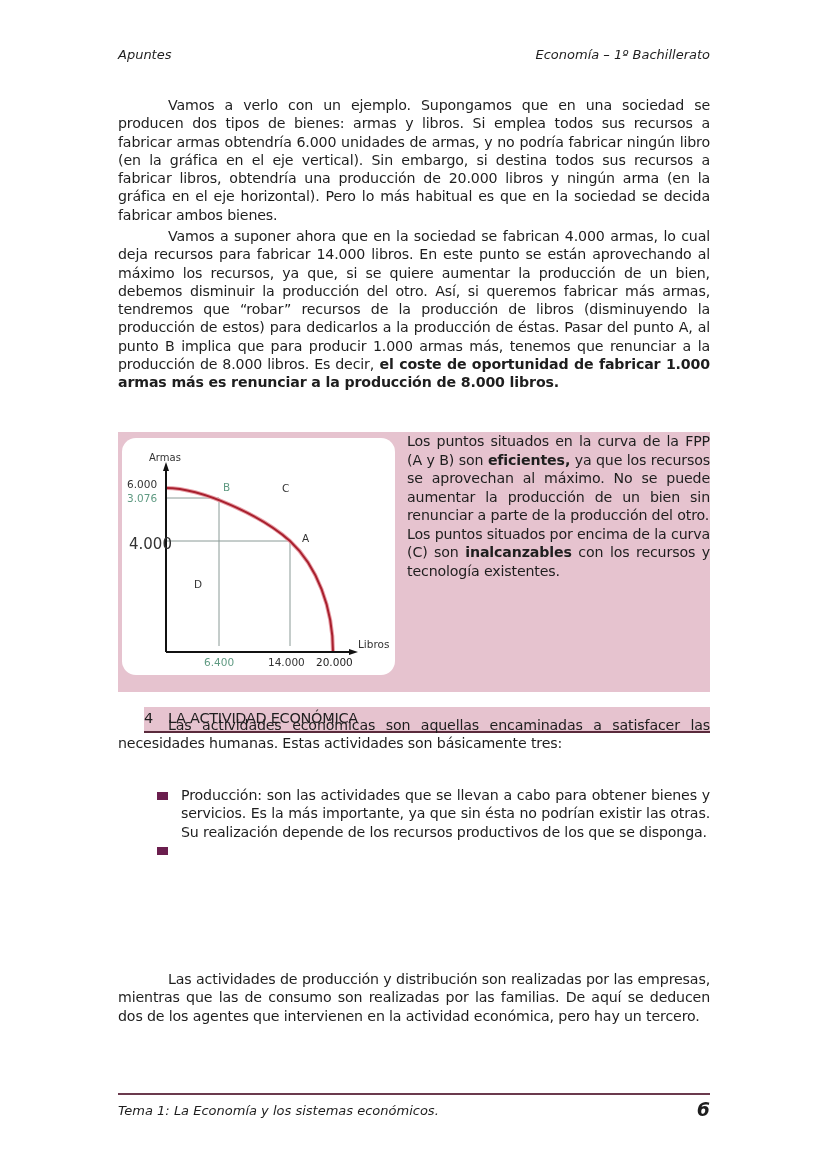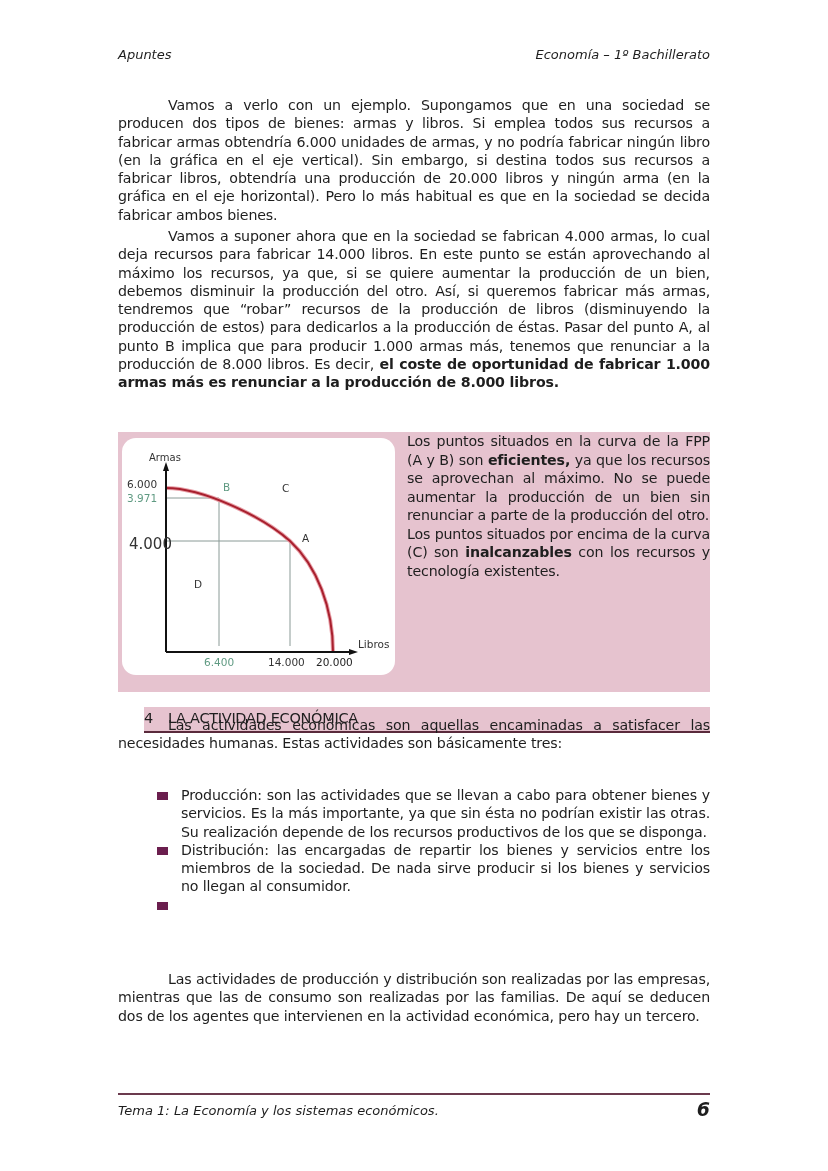--- a/index.html
+++ b/index.html
@@ -57,21 +57,21 @@
       <path d="M44 50 C 80 50, 140 78, 168 103 C 195 128, 211 170, 211 214" fill="none" stroke="#a8202e" stroke-width="2"></path>
 
       <line x1="44" y1="214" x2="44" y2="30" stroke="#111" stroke-width="2"></line>
       <polygon points="44,24 41,33 47,33" fill="#111"></polygon>
       <line x1="44" y1="214" x2="230" y2="214" stroke="#111" stroke-width="2"></line>
       <polygon points="236,214 227,211 227,217" fill="#111"></polygon>
     </svg>
     <div style="position:absolute;left:27px;top:14px;font-size:10px;color:#333;">Armas</div>
     <div style="position:absolute;left:236px;top:200px;font-size:10.5px;color:#333;">Libros</div>
     <div style="position:absolute;left:5px;top:40px;font-size:10.5px;color:#333;">6.000</div>
-    <div style="position:absolute;left:5px;top:54px;font-size:10.5px;color:#5f9a82;">3.971</div>
+    <div style="position:absolute;left:5px;top:54px;font-size:10.5px;color:#5f9a82;">3.076</div>
     <div style="position:absolute;left:7px;top:97px;font-size:15px;color:#333;">4.000</div>
     <div style="position:absolute;left:82px;top:218px;font-size:10.5px;color:#5f9a82;">6.400</div>
     <div style="position:absolute;left:146px;top:218px;font-size:10.5px;color:#333;">14.000</div>
     <div style="position:absolute;left:194px;top:218px;font-size:10.5px;color:#222;">20.000</div>
     <div style="position:absolute;left:101px;top:43px;font-size:10.5px;color:#5f9a82;">B</div>
     <div style="position:absolute;left:160px;top:44px;font-size:10.5px;color:#333;">C</div>
     <div style="position:absolute;left:180px;top:94px;font-size:10.5px;color:#333;">A</div>
     <div style="position:absolute;left:72px;top:140px;font-size:10.5px;color:#333;">D</div>
   </div>
 
@@ -90,24 +90,20 @@
   <p>Las actividades económicas son aquellas encaminadas a satisfacer las necesidades humanas. Estas actividades son básicamente tres:</p>
 </div>
 
 <div class="list">
   <div class="list-item">
     <span class="bullet"></span>
     <span>Producción: son las actividades que se llevan a cabo para obtener bienes y servicios. Es la más importante, ya que sin ésta no podrían existir las otras. Su realización depende de los recursos productivos de los que se disponga.</span>
   </div>
   <div class="list-item">
     <span class="bullet"></span>
-    <span>Distribución: las encargadas de repartir los bienes y servicios entre los miembros de la sociedad. De nada sirve producir si los bienes y servicios no llegan al consumidor.</span>
-  </div>
-  <div class="list-item">
-    <span class="bullet"></span>
   </div>
 </div>
 
 <div class="para" style="top:970px;">
   <p>Las actividades de producción y distribución son realizadas por las empresas, mientras que las de consumo son realizadas por las familias.  De aquí se deducen dos de los agentes que intervienen en la actividad económica, pero hay un tercero.</p>
 </div>
 
 <div class="footer-line"></div>
 <div class="footer-left">Tema 1: La Economía y los sistemas económicos.</div>
 <div class="footer-right">6</div>

